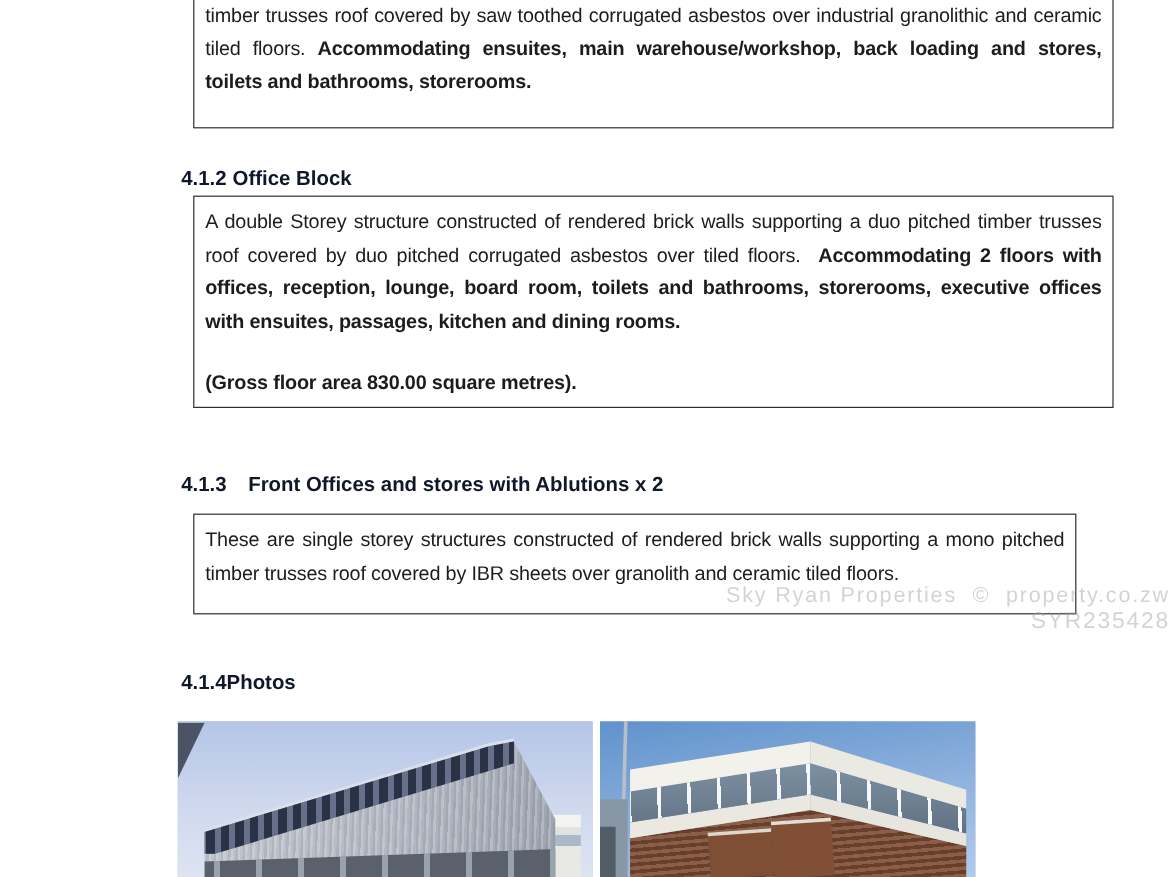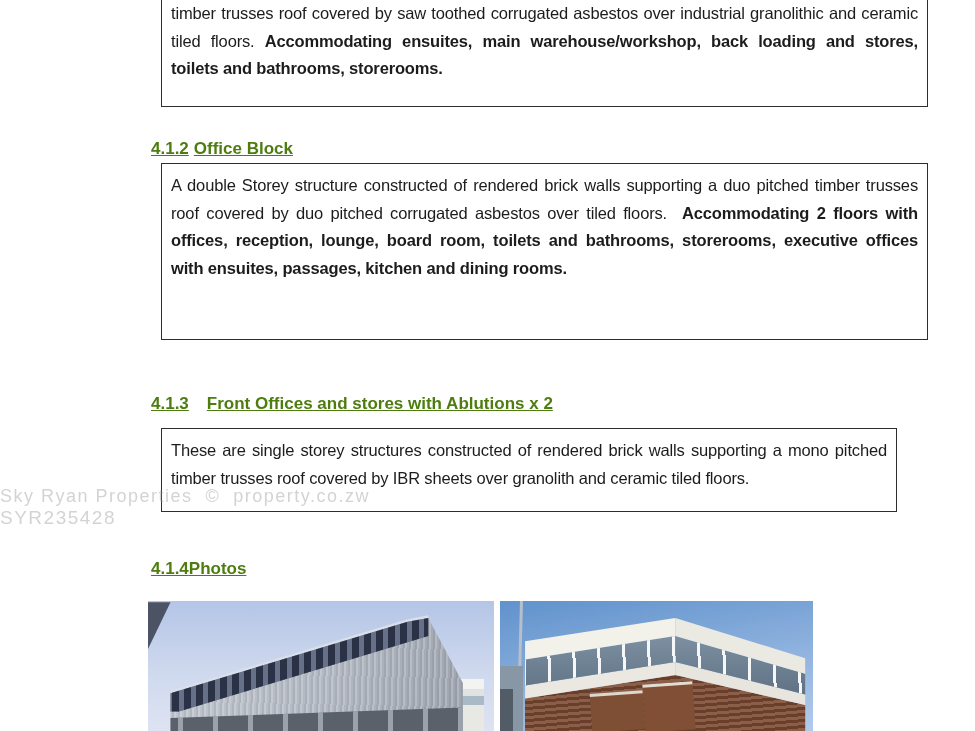--- a/index.html
+++ b/index.html
@@ -20,28 +20,28 @@
     margin:0;padding:0 9px;
     font-size:16.5px;line-height:27.5px;
     letter-spacing:-0.15px;
     text-align:justify;
   }
   .body-text .b{font-weight:700;}
   .gross{font-weight:700;text-align:left;}
   .heading{
     position:absolute;left:151px;
     font-size:17px;font-weight:700;line-height:24px;
-    white-space:nowrap;color:#4d7c0f;text-decoration:underline;
+    white-space:nowrap;color:#0f172a;
   }
   .heading .ml-sm{margin-left:5px;}
   .heading .ml-md{margin-left:18px;}
   .heading .ml-lg{}
   .wm{
     position:absolute;left:0;width:100%;
-    text-align:left;white-space:pre;
+    text-align:right;white-space:pre;
     color:rgba(158,158,158,0.45);
     letter-spacing:1.5px;
     z-index:5;pointer-events:none;
   }
   .wm1{top:486px;font-size:18px;}
   .wm2{top:507px;font-size:19px;}
   .photo{
     position:absolute;top:601px;height:130px;
     overflow:hidden;background:#c7d3ec;
   }
@@ -103,20 +103,21 @@
 <div class="textbox" style="left:161px;top:-61px;width:767px;height:168px;">
   <p class="body-text" style="padding-top:60px;"><span>timber trusses roof covered by saw toothed corrugated asbestos over industrial granolithic and ceramic tiled floors. </span><span class="b">Accommodating ensuites, main warehouse/workshop, back loading and stores, toilets and bathrooms, storerooms.</span></p>
 </div>
 
 <div class="heading" style="top:137px;">
   <span>4.1.2</span><span class="ml-sm">Office Block</span>
 </div>
 
 <div class="textbox" style="left:161px;top:163px;width:767px;height:177px;">
   <p class="body-text" style="padding-top:8px;"><span>A double Storey structure constructed of rendered brick walls supporting a duo pitched timber trusses roof covered by duo pitched corrugated asbestos over tiled floors.&nbsp; </span><span class="b">Accommodating 2 floors with offices, reception, lounge, board room, toilets and bathrooms, storerooms, executive offices with ensuites, passages, kitchen and dining rooms.</span></p>
+  <p class="body-text gross" style="margin-top:24px;">(Gross floor area 830.00 square metres).</p>
 </div>
 
 <div class="heading" style="top:392px;">
   <span>4.1.3</span><span class="ml-md">Front Offices and stores with Ablutions x 2</span>
 </div>
 
 <div class="textbox" style="left:161px;top:428px;width:736px;height:84px;">
   <p class="body-text" style="padding-top:8px;">These are single storey structures constructed of rendered brick walls supporting a mono pitched timber trusses roof covered by IBR sheets over granolith and ceramic tiled floors.</p>
 </div>
 

